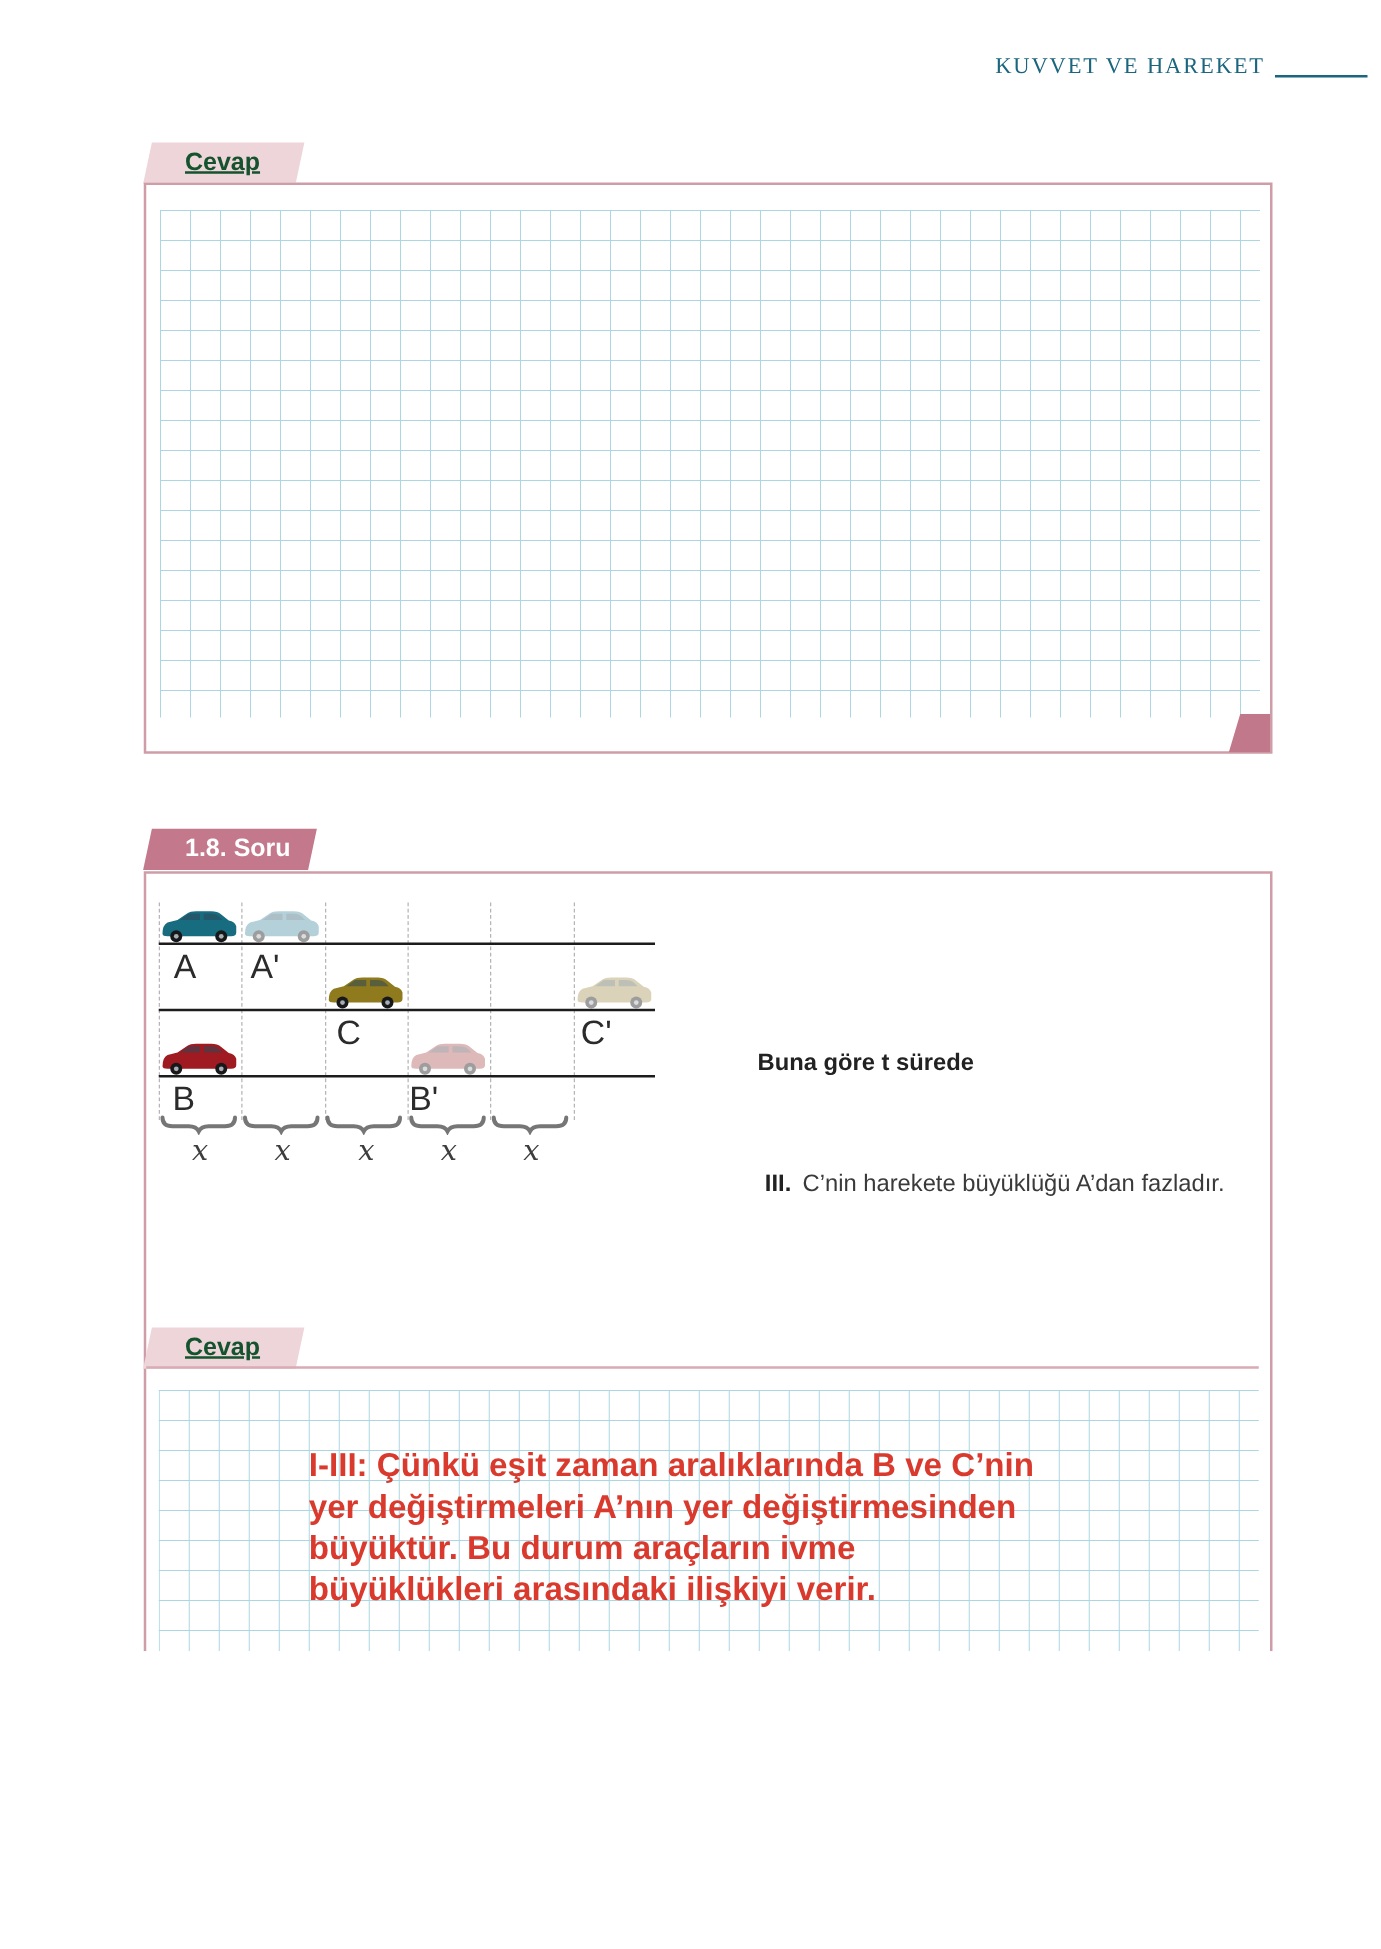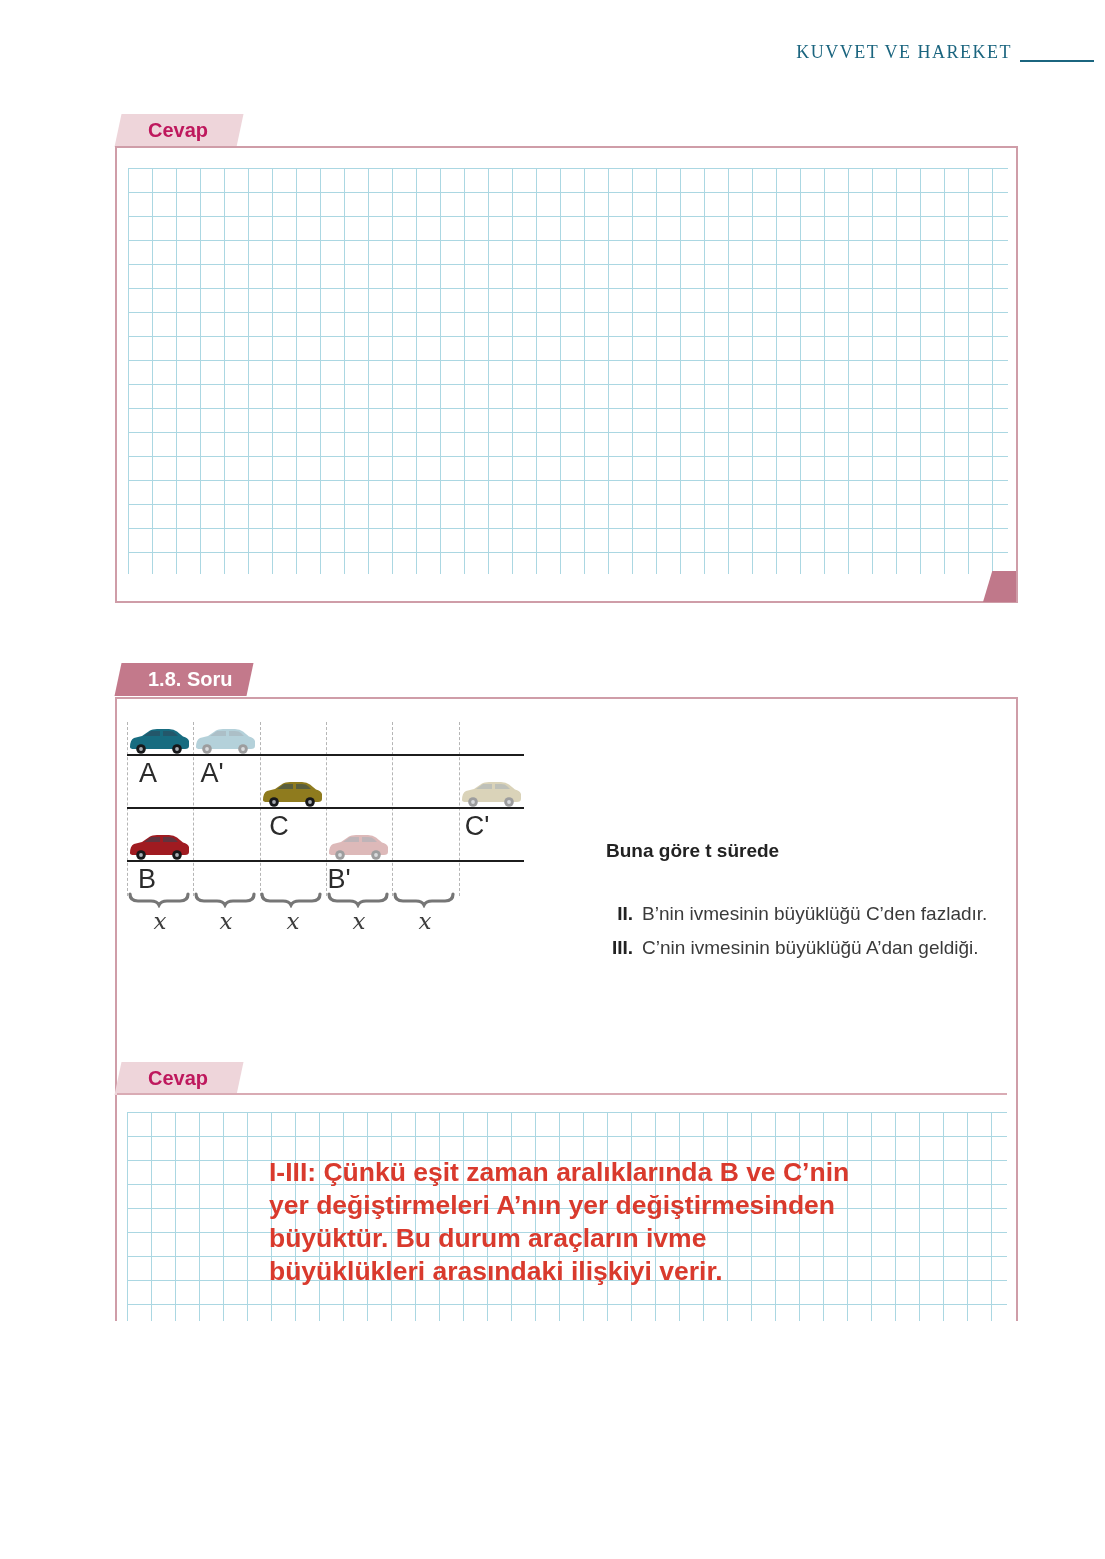--- a/index.html
+++ b/index.html
@@ -16,21 +16,21 @@
     font-family:"Liberation Serif", serif; font-size:18px; letter-spacing:1.5px;
     color:#1b657f; font-variant:small-caps;
   }
   .header-rule { position:absolute; left:1020px; top:60px; width:74px; height:2px; background:#1b657f; }
 
   
   .tab { position:absolute; height:33px; font-size:20px; font-weight:bold; }
   .tab .bg { position:absolute; inset:0; transform:skewX(-12deg); }
   .tab .lbl { position:relative; display:block; padding:5px 0 0 30px; }
   .tab-light .bg { background:#eed5da; }
-  .tab-light .lbl { color:#be185d; }
+  .tab-light .lbl { color:#14532d;text-decoration:underline; }
   .tab-dark .bg { background:#c3798b; }
   .tab-dark .lbl { color:#ffffff; }
 
   
   .frame { position:absolute; border:2px solid #cf9da8; background:#ffffff; }
   .grid {
     position:absolute;
     background-image:
       linear-gradient(to right, #abd7e2 1px, transparent 1px),
       linear-gradient(to bottom, #abd7e2 1px, transparent 1px);
@@ -58,21 +58,21 @@
   .q-lead { position:absolute; left:606px; top:840px; font-size:19px; font-weight:bold; color:#222; }
   .q-item { position:absolute; left:578px; width:440px; font-size:19px; color:#3a3a3a; }
   .q-item .num { display:inline-block; width:64px; padding-right:9px; text-align:right;
                  font-weight:bold; color:#222; }
   .q-conclusion { position:absolute; left:578px; top:972px; width:440px; font-size:19px;
                   line-height:31px; font-weight:bold; color:#222; white-space:pre-line; }
 
   
   .answer-red { position:absolute; left:247px; top:1156px; width:650px;
                 font-size:26.5px; line-height:33px; font-weight:bold;
-                color:#d93a2d; white-space:pre-line;padding-left:22px; }
+                color:#d93a2d; white-space:pre-line; }
 
   
   .page-number { position:absolute; left:952px; top:1486px; width:56px; text-align:right;
                  font-family:"Liberation Serif", serif; font-size:25px; color:#2b2b2b; }
   .footer-bar { position:absolute; left:1015px; top:1480px; width:3px; height:45px; background:#1b657f; }
 </style>
 </head>
 <body>
 
 <div class="page">
@@ -187,25 +187,22 @@
 
     <div class="x-label" style="left:140px;">x</div>
     <div class="x-label" style="left:206px;">x</div>
     <div class="x-label" style="left:273px;">x</div>
     <div class="x-label" style="left:339px;">x</div>
     <div class="x-label" style="left:405px;">x</div>
   </div>
 
   <div class="q-lead">Buna göre t sürede</div>
 
-  <div class="q-item" style="top:903px;">
-    <span class="num">II.</span><span class="txt">B’nin ivmesinin büyüklüğü C’den fazladır.</span>
-  </div>
   <div class="q-item" style="top:937px;">
-    <span class="num">III.</span><span class="txt">C’nin ivmesinin büyüklüğü A’dan geldiği.</span>
+    <span class="num">III.</span><span class="txt">C’nin harekete büyüklüğü A’dan fazladır.</span>
   </div>
 
 
   <div class="tab tab-light" style="left:118px; top:1062px; width:122px;">
     <span class="bg"></span>
     <span class="lbl">Cevap</span>
   </div>
   <div class="section-rule" style="left:117px; top:1093px; width:890px;"></div>
   <div class="grid" style="left:127px; top:1112px; width:880px; height:287px;"></div>
 

